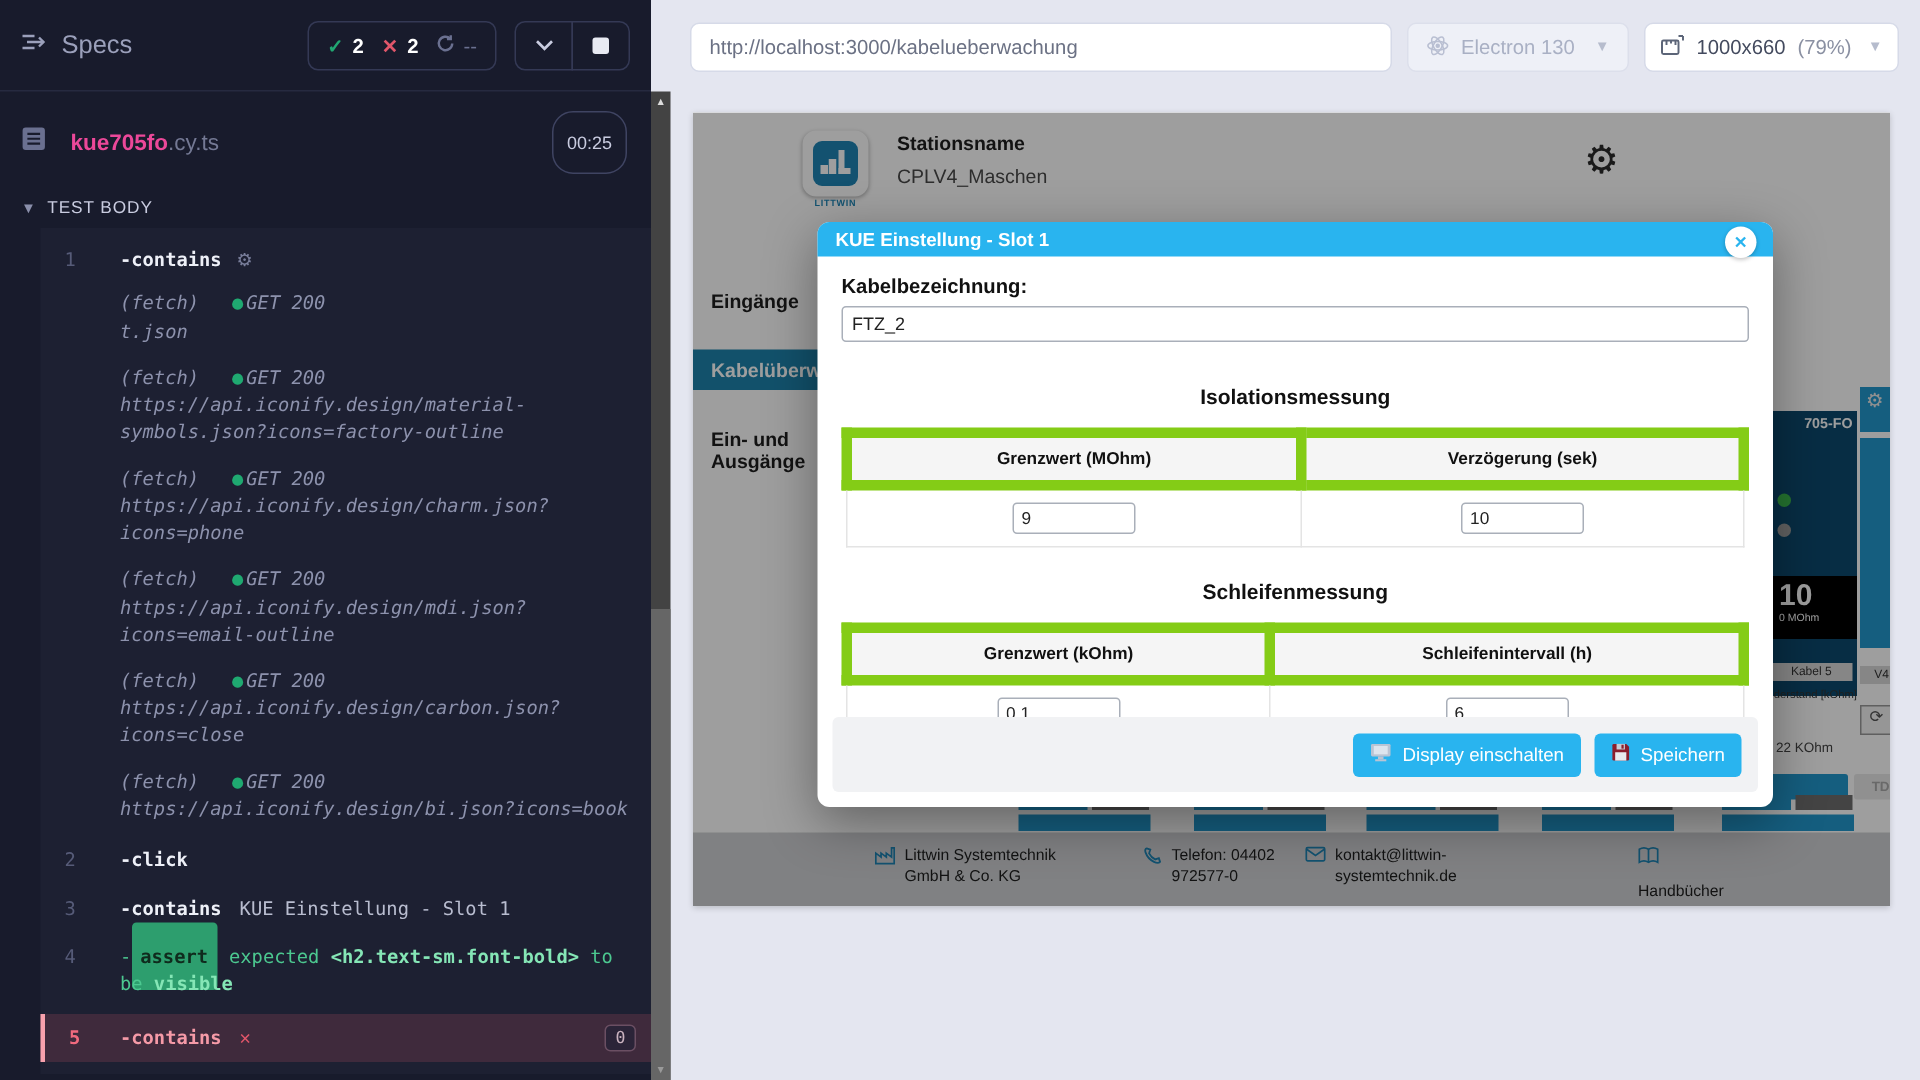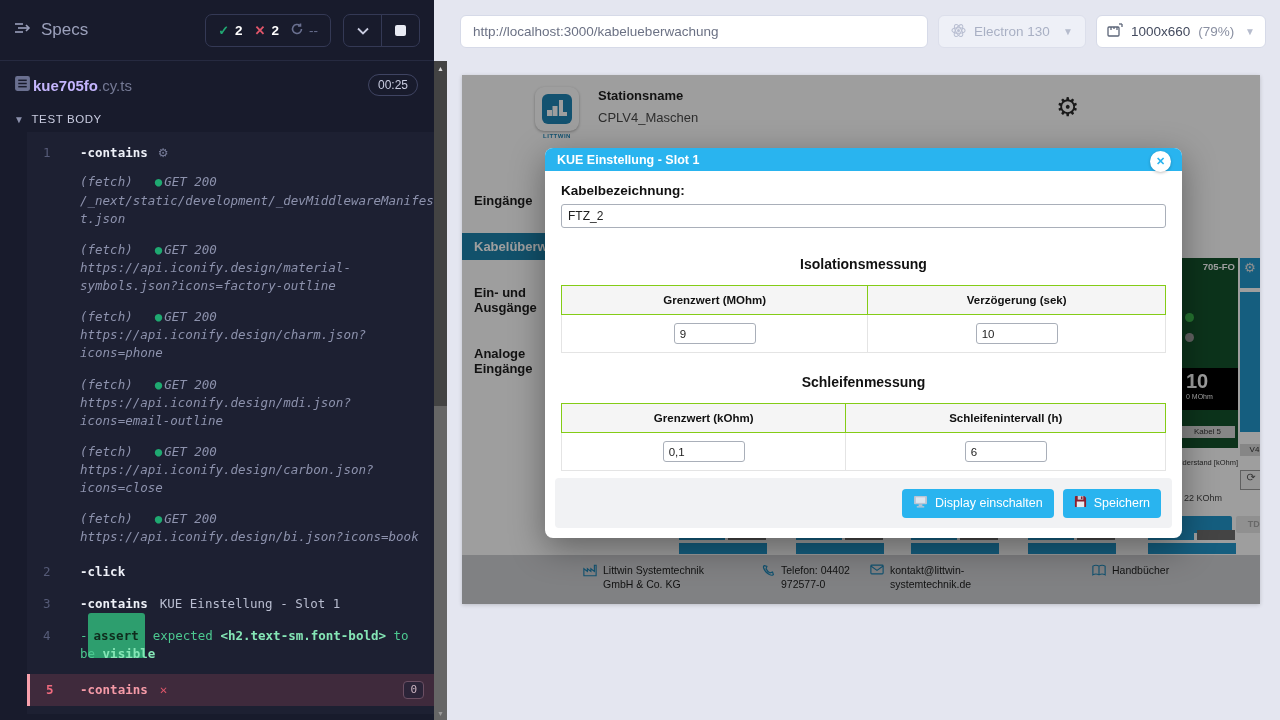--- a/index.html
+++ b/index.html
@@ -20,24 +20,24 @@
   .stat .bad { color:#e1566a; font-size:13px; }
   .stat .pend { color:#6a7090; font-weight:normal; }
   .ctrl-group { display:flex; margin-left:12px; }
   .ctrl { width:39px; height:33px; border:1px solid #343955; background:transparent;
           display:flex; align-items:center; justify-content:center; cursor:pointer; }
   .ctrl:first-child { border-radius:7px 0 0 7px; }
   .ctrl:last-child { border-radius:0 7px 7px 0; margin-left:-1px; }
   .stop-sq { width:11px; height:11px; background:#e8eaf3; border-radius:2px; }
 
   .spec-row { display:flex; align-items:center; padding:13px 16px 9px 14px; }
-  .spec-name { font-size:15px; font-weight:bold; color:#c4b5fd; margin-left:2px; }
+  .spec-name { font-size:15px; font-weight:bold; color:#ec4899; margin-left:16px; }
   .spec-ext { font-size:15px; color:#747994; }
   .time-pill { margin-left:auto; border:1px solid #3f4462; border-radius:14px;
-               padding:3px 9px; font-size:12px; color:#c9cce0; }
+               padding:13px 9px; font-size:12px; color:#c9cce0; }
 
   .tb-header { display:flex; align-items:center; gap:7px; padding:8px 16px 7px 14px;
                font-size:11.5px; color:#c9cce0; letter-spacing:0.6px; cursor:pointer; }
   .tb-chev { color:#8a8fab; font-size:10px; }
 
   .cmd-list { margin-left:27px; width:407px; background:#1d2032; padding:5px 0 8px 0;
               font-family:"DejaVu Sans Mono", monospace; font-size:12.5px; }
   .cmd-row { position:relative; padding:7px 14px 7px 53px; line-height:1.45; cursor:pointer; }
   .cmd-num { position:absolute; left:16px; color:#565b78; }
   .cmd-name { color:#eef0f8; font-weight:bold; }
@@ -96,21 +96,21 @@
   .logout-btn { position:absolute; right:23px; top:19px; width:62px; height:29px;
                 background:#2fa8dd; border:none; border-radius:4px; color:#fff;
                 font-size:12.5px; cursor:pointer; font-family:"Liberation Sans",sans-serif; }
   .aut-nav { position:absolute; left:0; top:112px; width:132px; }
   .nav-item { padding:6px 12px; font-size:13px; font-weight:bold; color:#1d1d1d;
               margin-bottom:19px; cursor:pointer; }
   .nav-item.active { background:#1d84ad; color:#fff; }
 
   
   .side-card { position:absolute; left:718px; top:183px; width:110px; height:300px; font-family:"Liberation Sans",sans-serif; }
-  .sc-left { position:absolute; left:0; top:0; width:58px; height:190px; background:#14532d; }
+  .sc-left { position:absolute; left:0; top:16px; width:58px; height:190px; background:#0c4a6e; }
   .sc-title { position:absolute; right:3px; top:3px; color:#fff; font-size:9.5px; font-weight:bold; white-space:nowrap; }
   .sc-dot { position:absolute; left:5px; width:9px; height:9px; border-radius:50%; }
   .sc-display { position:absolute; left:0; top:110px; width:58px; height:42px; background:#000; color:#fff; padding:2px 0 0 6px; }
   .sc-dv { font-size:20px; font-weight:bold; }
   .sc-du { font-size:7px; }
   .sc-chip { position:absolute; background:#d9d9d9; color:#333; font-size:8px; text-align:center; overflow:hidden; white-space:nowrap; }
   .sc-rightcol { position:absolute; left:60px; top:0; width:50px; }
   .sc-gearbox { position:absolute; left:0; top:0; width:50px; height:30px; background:#2398cd; color:#e8e8e8; font-size:13px; text-align:left; padding:2px 0 0 4px; font-family:"DejaVu Sans",sans-serif; }
   .sc-tall { position:absolute; left:0; top:34px; width:50px; height:140px; background:#2398cd; }
   .sc-sec { position:absolute; left:0; top:200px; width:58px; height:11px; overflow:hidden; }
@@ -146,21 +146,21 @@
              background:#fff; color:#29b4ef; border:none; font-size:11px; font-weight:bold;
              display:flex; align-items:center; justify-content:center; cursor:pointer;
              box-shadow:0 1px 3px rgba(0,0,0,0.25); }
   .m-body { padding:12px 16px 0 16px; }
   .m-label { font-size:13.5px; font-weight:bold; color:#111; margin-bottom:6px; }
   .m-input { width:100%; height:24px; border:1px solid #a9afb9; border-radius:3px;
              font-size:12px; padding:0 6px; outline:none; color:#222; }
   .m-heading { text-align:center; font-size:14px; font-weight:bold; color:#111; margin:28px 0 13px 0; }
   .m-heading2 { margin-top:21px; }
   .m-table { width:100%; border-collapse:collapse; border:1px solid #e4e4e4; }
-  .m-table th { background:#f5f5f5; border:1px solid #84cc16; font-size:11.5px; font-weight:bold;
+  .m-table th { background:#f5f5f5; border:7px solid #84cc16; font-size:11.5px; font-weight:bold;
                 color:#111; padding:8px 4px; text-align:center; }
   .m-table td { border:1px solid #e4e4e4; padding:8px 4px; text-align:center; }
   .cell-input { width:82px; height:21px; border:1px solid #a9afb9; border-radius:3px;
                 font-size:11.5px; padding:0 5px; outline:none; color:#222; }
   .m-footer { position:absolute; left:10px; right:10px; bottom:10px; height:50px;
               background:#f1f2f4; border-radius:4px; display:flex; align-items:center;
               justify-content:flex-end; gap:9px; padding:0 11px; }
   .m-btn { height:29px; background:#29b4ef; color:#fff; border:none; border-radius:4px;
            font-size:12.5px; display:flex; align-items:center; gap:7px; padding:0 11px;
            cursor:pointer; font-family:"Liberation Sans",sans-serif; }
@@ -230,21 +230,20 @@
 
   <div class="tb-header">
     <span class="tb-chev">▼</span>
     <span>TEST BODY</span>
   </div>
 
   <div class="cmd-list" id="cmd-list">
       <div class="cmd-row"><span class="cmd-num">1</span><span class="cmd-name">-contains</span><span class="gear-ic">⚙</span></div>
       <div class="fetch-row">
         <div><span>(fetch)</span><span class="f-dot">●</span><span>GET 200</span></div>
-        <div class="f-url">/_next/static/development/_devMiddlewareManifes</div>
         <div class="f-url">t.json</div>
       </div>
       <div class="fetch-row">
         <div><span>(fetch)</span><span class="f-dot">●</span><span>GET 200</span></div>
         <div class="f-url">https://api.iconify.design/material-</div>
         <div class="f-url">symbols.json?icons=factory-outline</div>
       </div>
       <div class="fetch-row">
         <div><span>(fetch)</span><span class="f-dot">●</span><span>GET 200</span></div>
         <div class="f-url">https://api.iconify.design/charm.json?</div>
@@ -323,21 +322,20 @@
       <div class="val">CPLV4_Maschen</div>
     </div>
     <span class="gear-app">⚙</span>
     <button class="logout-btn">Abmelden</button>
   </div>
 
   <div class="aut-nav" id="app-nav">
       <div class="nav-item">Eingänge</div>
       <div class="nav-item active">Kabelüberwachung</div>
       <div class="nav-item">Ein- und Ausgänge</div>
-      <div class="nav-item">Analoge Eingänge</div>
     </div>
 
   <div class="side-card">
     <div class="sc-left">
       <div class="sc-title">705-FO</div>
       <div class="sc-dot" style="top:55px; background:#3dbb4e;"></div>
       <div class="sc-dot" style="top:75px; background:#9e9e9e;"></div>
       <div class="sc-display">
         <div class="sc-dv">10</div>
         <div class="sc-du">0 MOhm</div>
@@ -403,21 +401,21 @@
     </div>
     <div class="ft-item" style="left:408px; width:118px;">
       <span class="ft-ic">
         <svg width="14" height="11" viewBox="0 0 16 12" fill="none" stroke="#1f85b5" stroke-width="1.3">
           <rect x="1" y="1" width="14" height="10" rx="1"></rect>
             <polyline points="1,2 8,7 15,2"></polyline>
           </svg>
       </span>
       <span>kontakt@littwin-systemtechnik.de</span>
     </div>
-    <div class="ft-item" style="left:630px;">
+    <div class="ft-item" style="left:630px;flex-direction:column;">
       <span class="ft-ic">
         <svg width="14" height="13" viewBox="0 0 16 14" fill="none" stroke="#1f85b5" stroke-width="1.3">
           <path d="M8 2 C6 0.8 3 0.8 1 2 v10 c2 -1.2 5 -1.2 7 0 c2 -1.2 5 -1.2 7 0 V2 C13 0.8 10 0.8 8 2 z"></path>
           <line x1="8" y1="2" x2="8" y2="12"></line>
           </svg>
       </span>
       <span>Handbücher</span>
     </div>
   </div>
 

